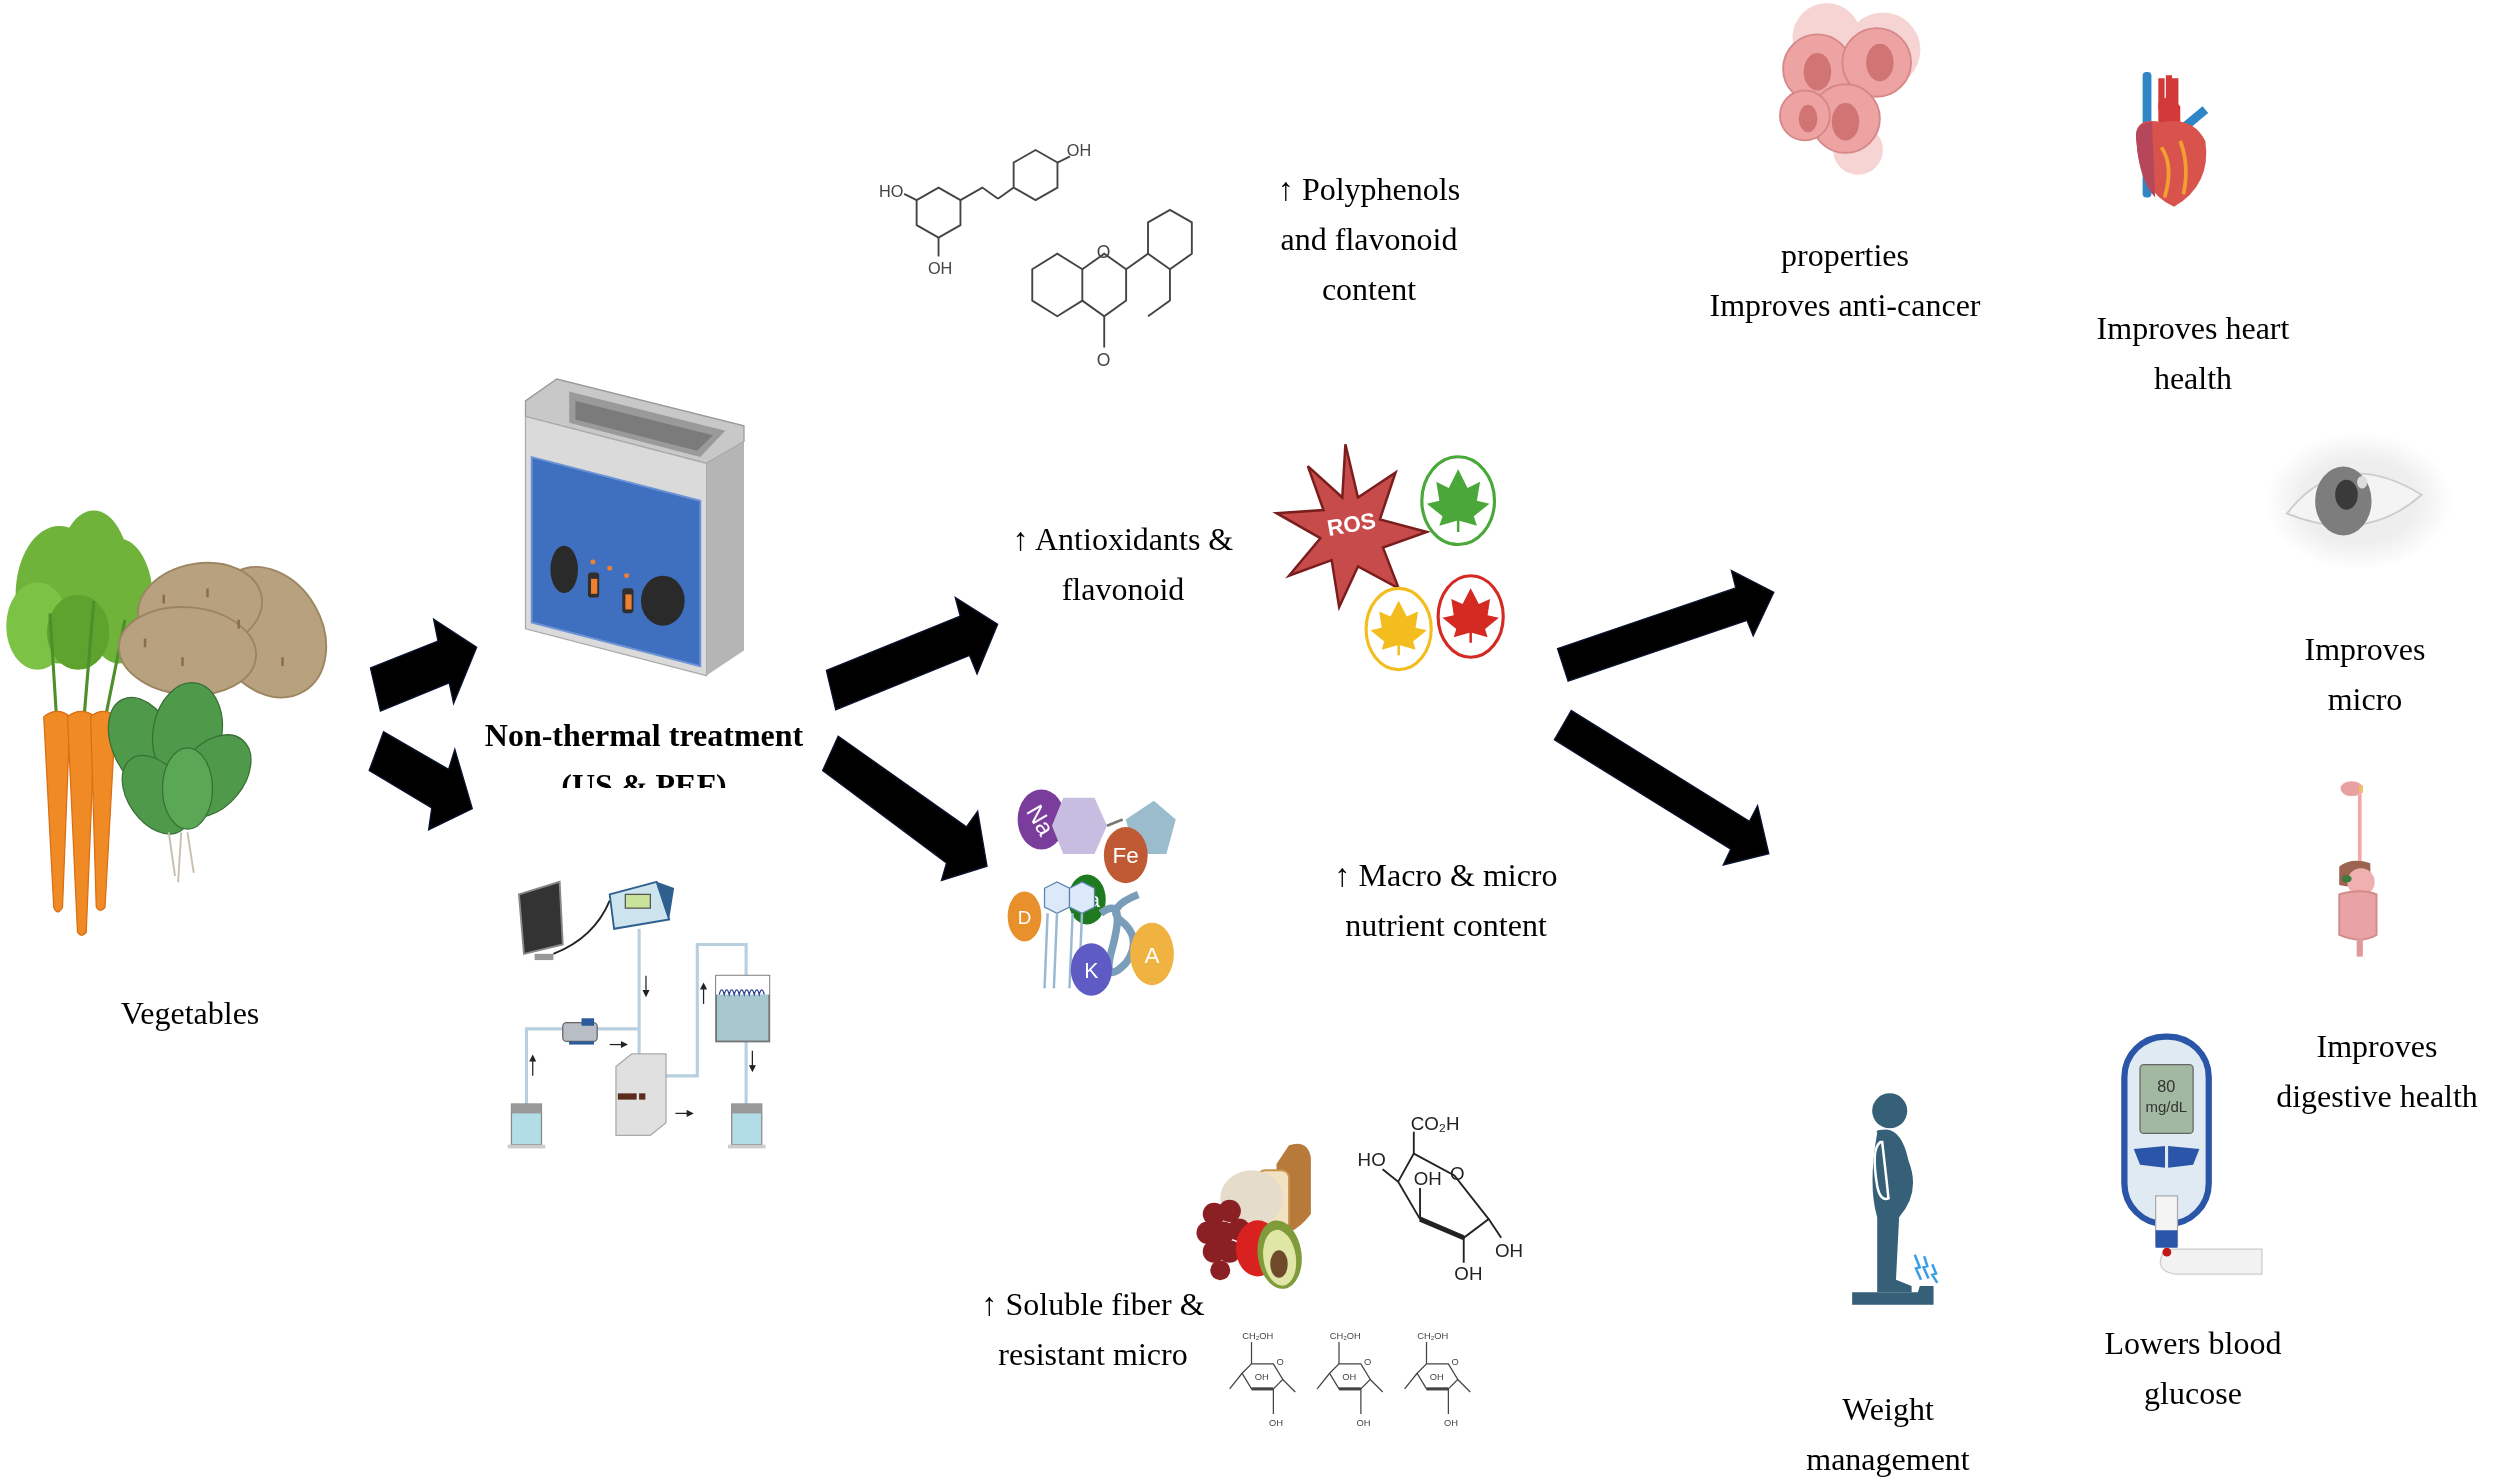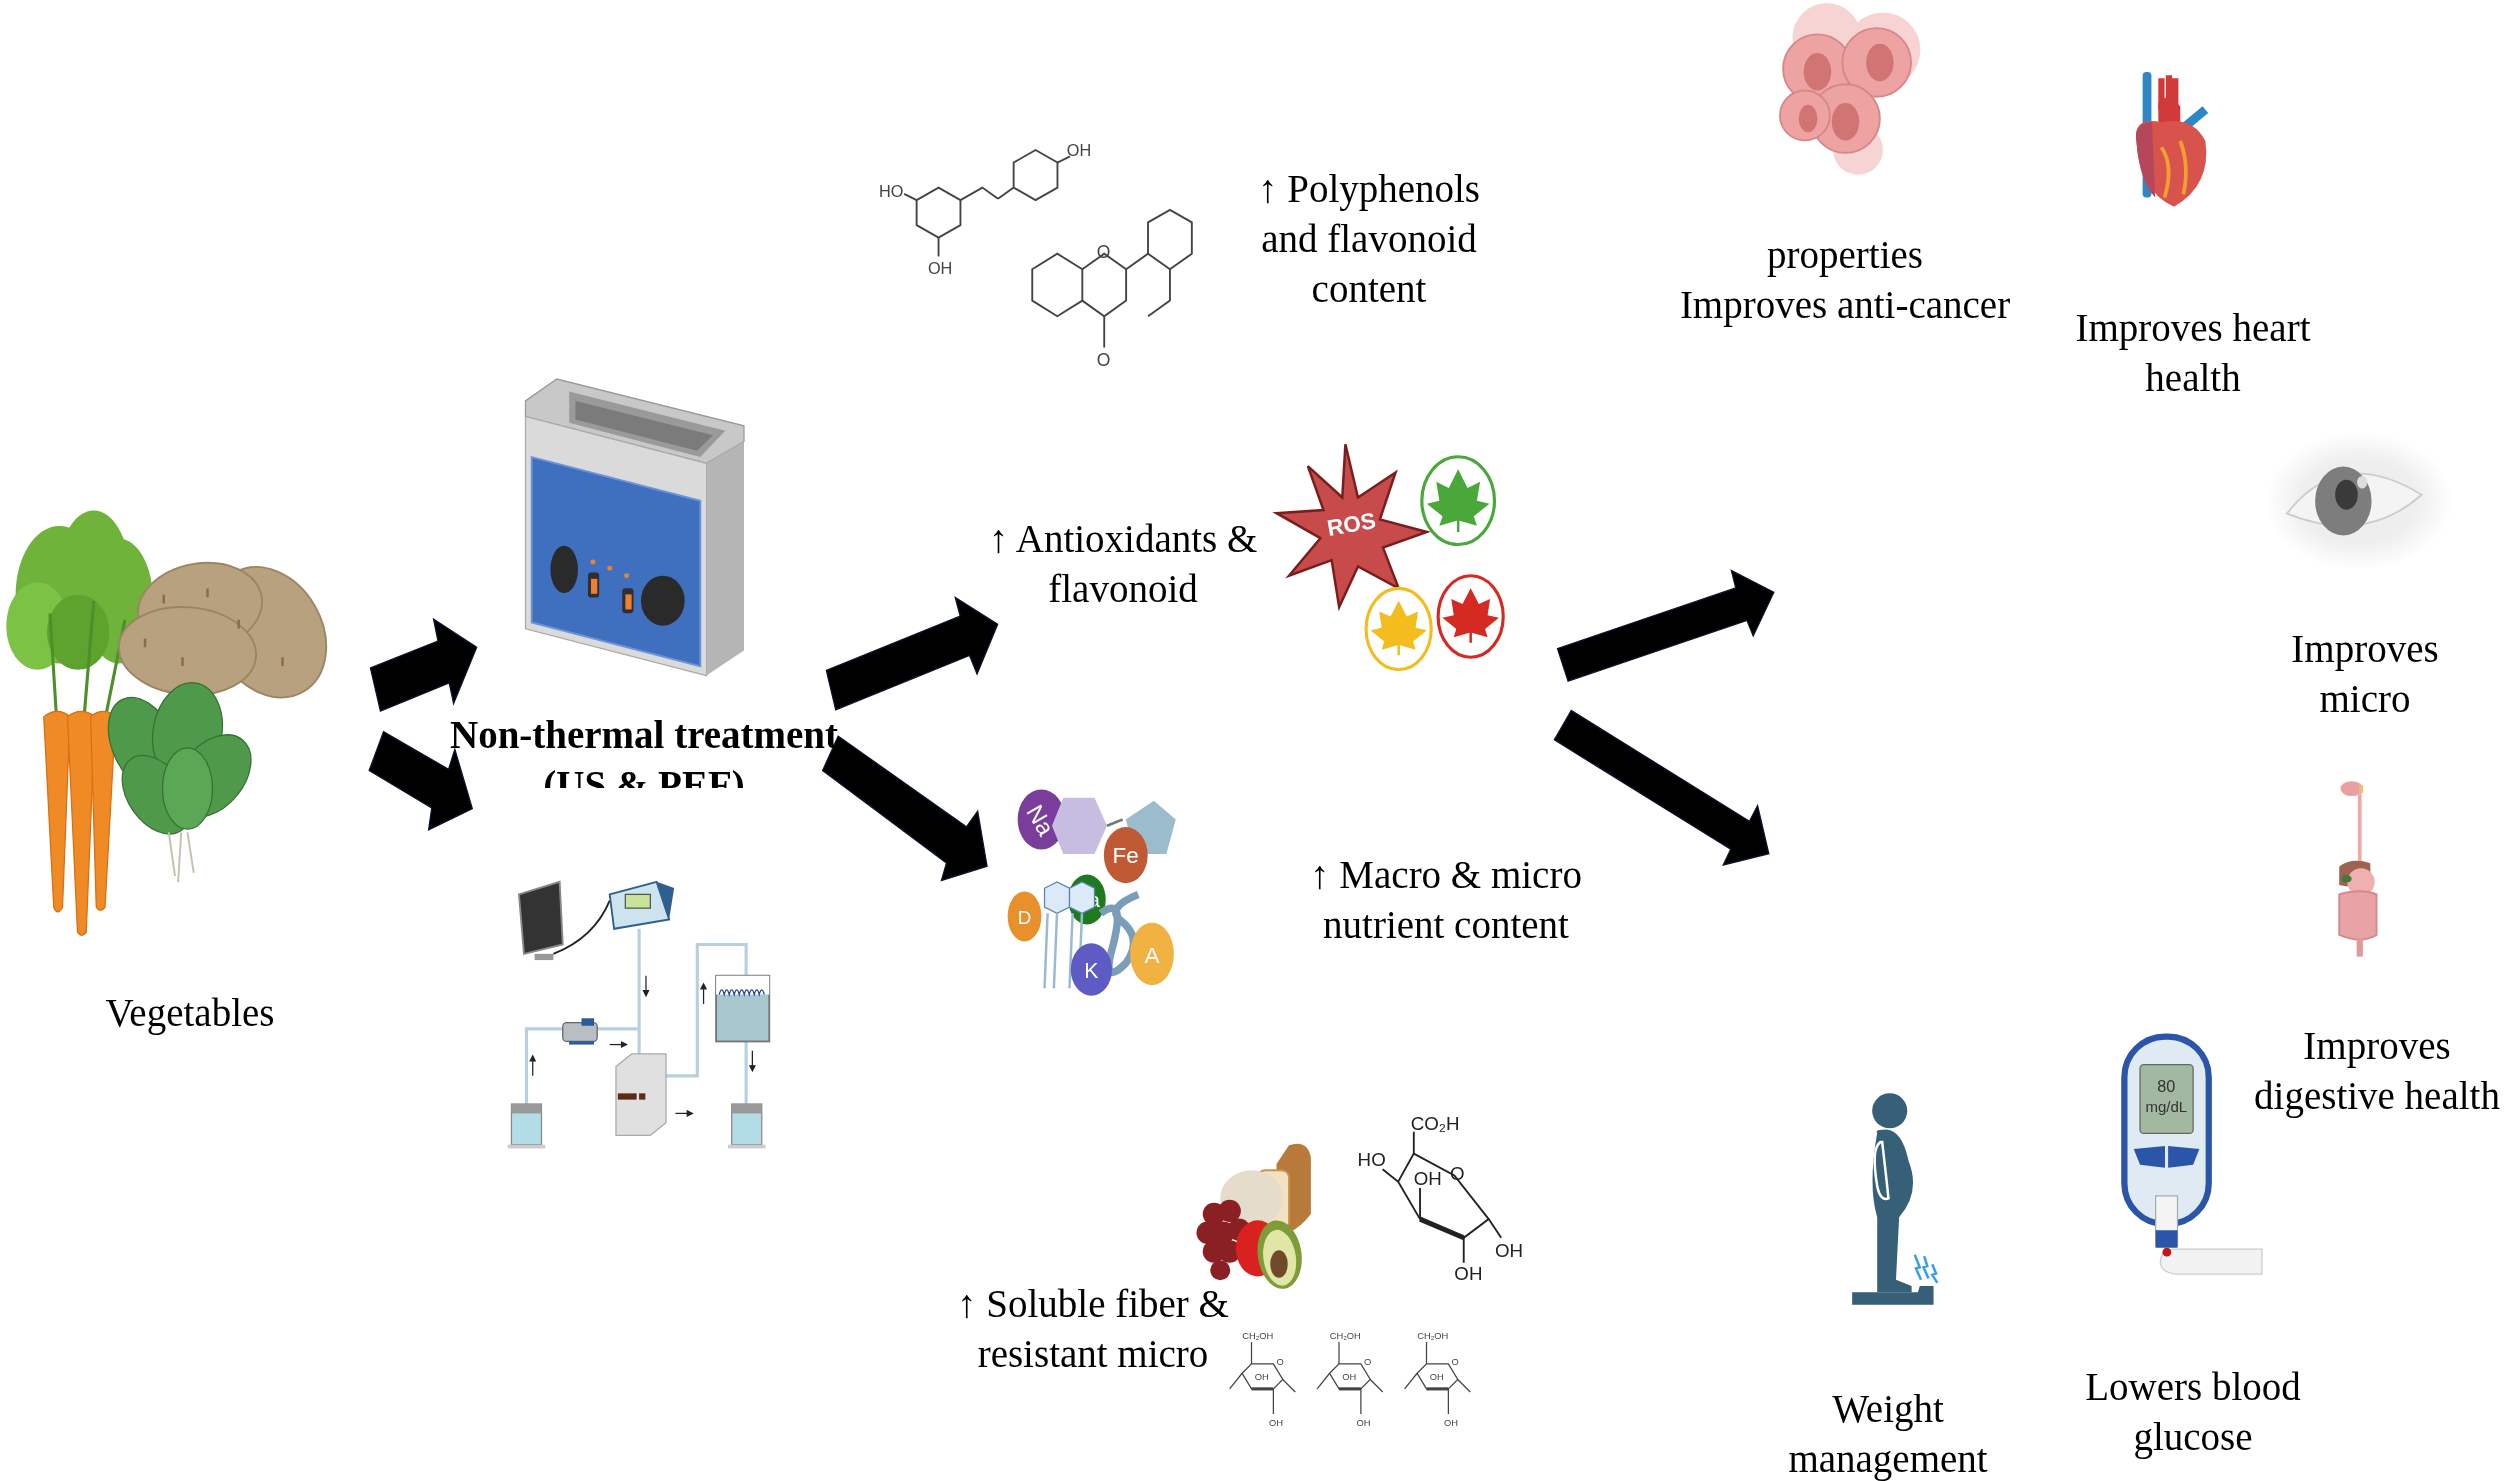--- a/index.html
+++ b/index.html
@@ -1,18 +1,18 @@
 <!DOCTYPE html>
 <html style="font-size:10px"><head>
 <meta charset="utf-8">
 <style>
   html, body { margin:0; padding:0; background:#ffffff; }
   body { width:2512px; height:1481px; position:relative; overflow:hidden;
          font-family:"Liberation Serif", "DejaVu Serif", serif; color:#000; }
-  .lbl { position:absolute; text-align:center; font-size:39px; line-height:50px;
+  .lbl { position:absolute; text-align:center; font-size:32px; line-height:50px;
          white-space:nowrap; transform:translateX(-50%); }
   .lbl span { display:block; }
   .ill { position:absolute; }
   svg { display:block; overflow:visible; }
   #arrows { position:absolute; left:0; top:0; width:2512px; height:1481px; }
   .arrow { fill:#000; stroke:#0a1530; stroke-width:2; }
 </style>
 </head>
 <body>
 
@@ -460,21 +460,21 @@
     <text x="77" y="108" text-anchor="middle" font-size="26" fill="#333">80</text>
     <text x="77" y="140" text-anchor="middle" font-size="24" fill="#333">mg/dL</text>
     <path d="M25,200 L75,195 L75,230 L35,225 Z" fill="#2a55a8"></path>
     <path d="M80,195 L130,200 L120,225 L80,230 Z" fill="#2a55a8"></path>
     <rect x="60" y="275" width="35" height="80" fill="#f4f4f4" stroke="#aaa" stroke-width="2"></rect>
     <rect x="60" y="330" width="35" height="28" fill="#2a55a8"></rect>
     <path d="M70,370 Q60,395 90,400 L230,400 L230,360 L90,360 Q70,360 70,370 Z" fill="#f2f2f2" stroke="#ccc" stroke-width="2"></path>
     <circle cx="78" cy="365" r="7" fill="#c01818"></circle>
   </svg>
 </div>
-<div class="lbl" style="left:2193px;top:1318px;margin-top:44px;">
+<div class="lbl" style="left:2193px;top:1318px;">
   <span>Lowers blood</span>
   <span>glucose</span>
 </div>
 
 <div class="ill" style="left:1852px;top:1092px;width:113px;height:216px;">
   <svg width="113" height="216" viewBox="0 0 180 345">
     <circle cx="60" cy="30" r="28" fill="#365f78"></circle>
     <path d="M40,65 Q35,60 55,60 Q80,62 90,110 Q110,160 75,200 L70,300 L95,310 L95,320 L40,320 L40,200 Q25,150 40,65 Z" fill="#365f78"></path>
     <path d="M45,80 Q30,90 40,150 Q45,175 58,170 Q55,140 48,80 Z" fill="none" stroke="#fff" stroke-width="4"></path>
     <path d="M0,320 L105,320 L108,310 L130,310 L130,340 L0,340 Z" fill="#365f78"></path>

